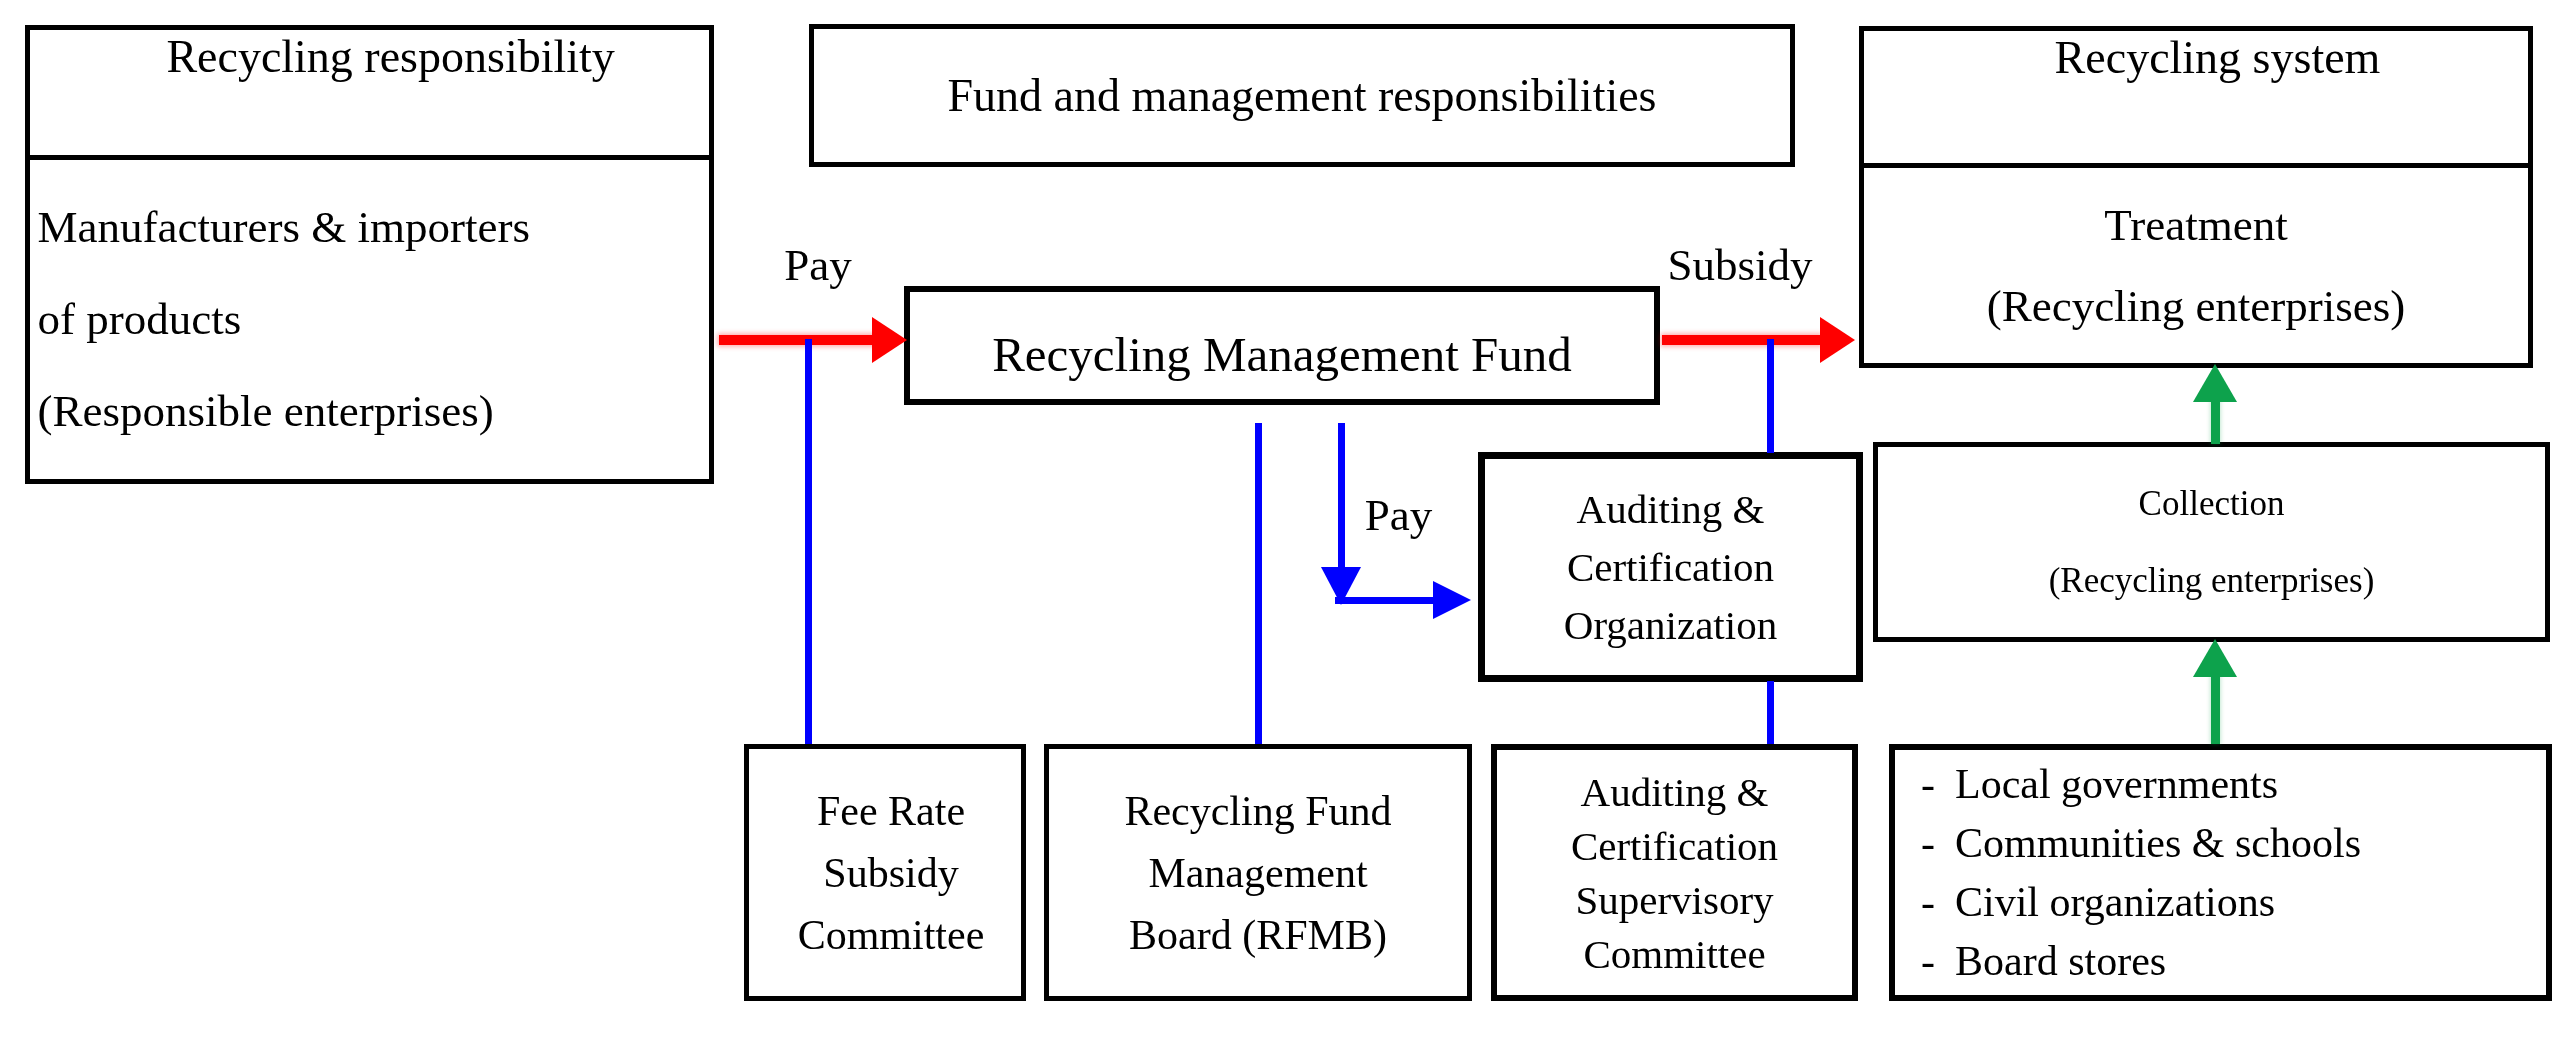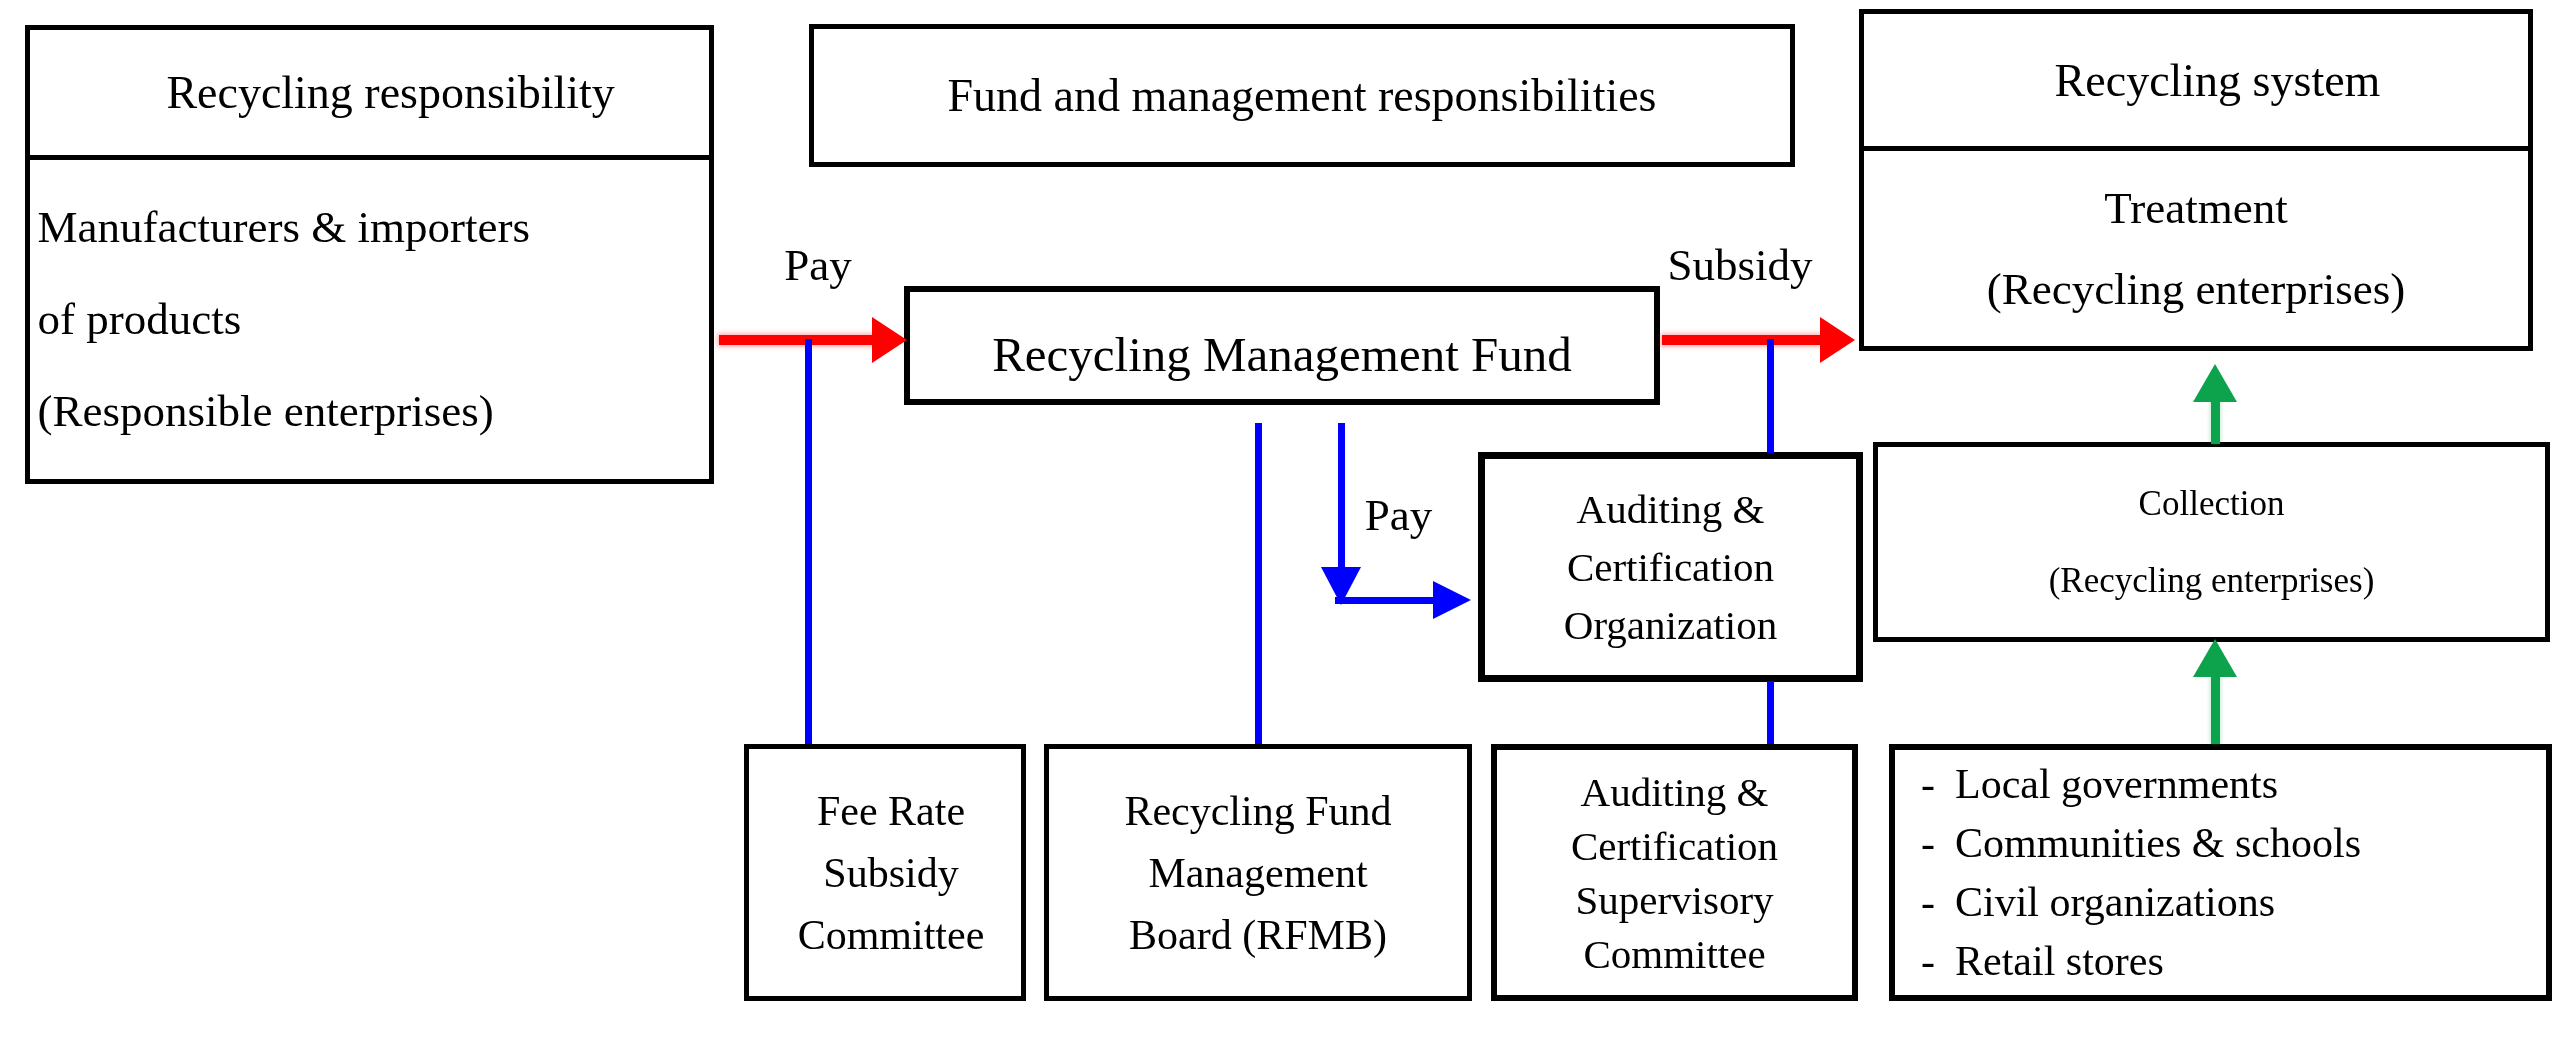--- a/index.html
+++ b/index.html
@@ -36,21 +36,20 @@
     flex: 1;
     display: flex;
     flex-direction: column;
     justify-content: center;
     align-items: flex-start;
     text-align: left;
   }
   .box-header {
     display: flex;
     justify-content: center;
-    align-items: center;
     border-bottom: 5.8px solid #000000;
     box-sizing: border-box;
     padding-left: 43px;
   }
   .ln { white-space: nowrap; }
   .label {
     position: absolute;
     text-align: center;
     font-size: 45px;
     white-space: nowrap;
@@ -83,21 +82,21 @@
     border-bottom: 38px solid var(--green);
   }
 
   
   #left-box        { left: 24.6px;   top: 24.6px;   width: 689px;  height: 459px; }
   #left-box .box-header { height: 130px; font-size: 46px; }
   #left-box .left-lines { padding-left: 8px; line-height: 92px; font-size: 45px; }
 
   #fundmgmt-box    { left: 809px; top: 24px;   width: 986px; height: 143px; font-size: 46px; }
 
-  #system-box      { left: 1859px; top: 9px;   width: 674px;  height: 342px; }
+  #system-box      { left: 1859px; top: 26px;   width: 674px;  height: 342px; }
   #system-box .box-header { height: 137px; font-size: 46px; }
   #system-box .centered-lines { line-height: 81px; font-size: 45px; }
 
   #fund-box        { left: 904px; top: 286px;  width: 756px; height: 119px; border-width: 6.5px; font-size: 49px; }
   #fund-box .centered-lines { padding-top: 17.4px; }
 
   #org-box         { left: 1478px; top: 452px;  width: 385px;  height: 230px; border-width: 7.2px; }
   #org-box .centered-lines { line-height: 58px; font-size: 41px; }
 
   #collection-box  { left: 1873px; top: 442px;  width: 677px;  height: 200px; }
@@ -231,21 +230,21 @@
       <span class="bullet-row">
           <span class="dash">-</span>
           <span>Communities &amp; schools</span>
         </span>
       <span class="bullet-row">
           <span class="dash">-</span>
           <span>Civil organizations</span>
         </span>
       <span class="bullet-row">
           <span class="dash">-</span>
-          <span>Retail stores</span>
+          <span>Board stores</span>
         </span>
     </div>
   </div>
 
   <div class="label" id="pay-left-label">Pay</div>
   <div class="label" id="subsidy-label">Subsidy</div>
   <div class="label" id="pay-mid-label">Pay</div>
 
   <div class="hline red-line" id="pay-arrow-shaft"></div>
   <div class="tri tri-right-red" id="pay-arrow-head"></div>

